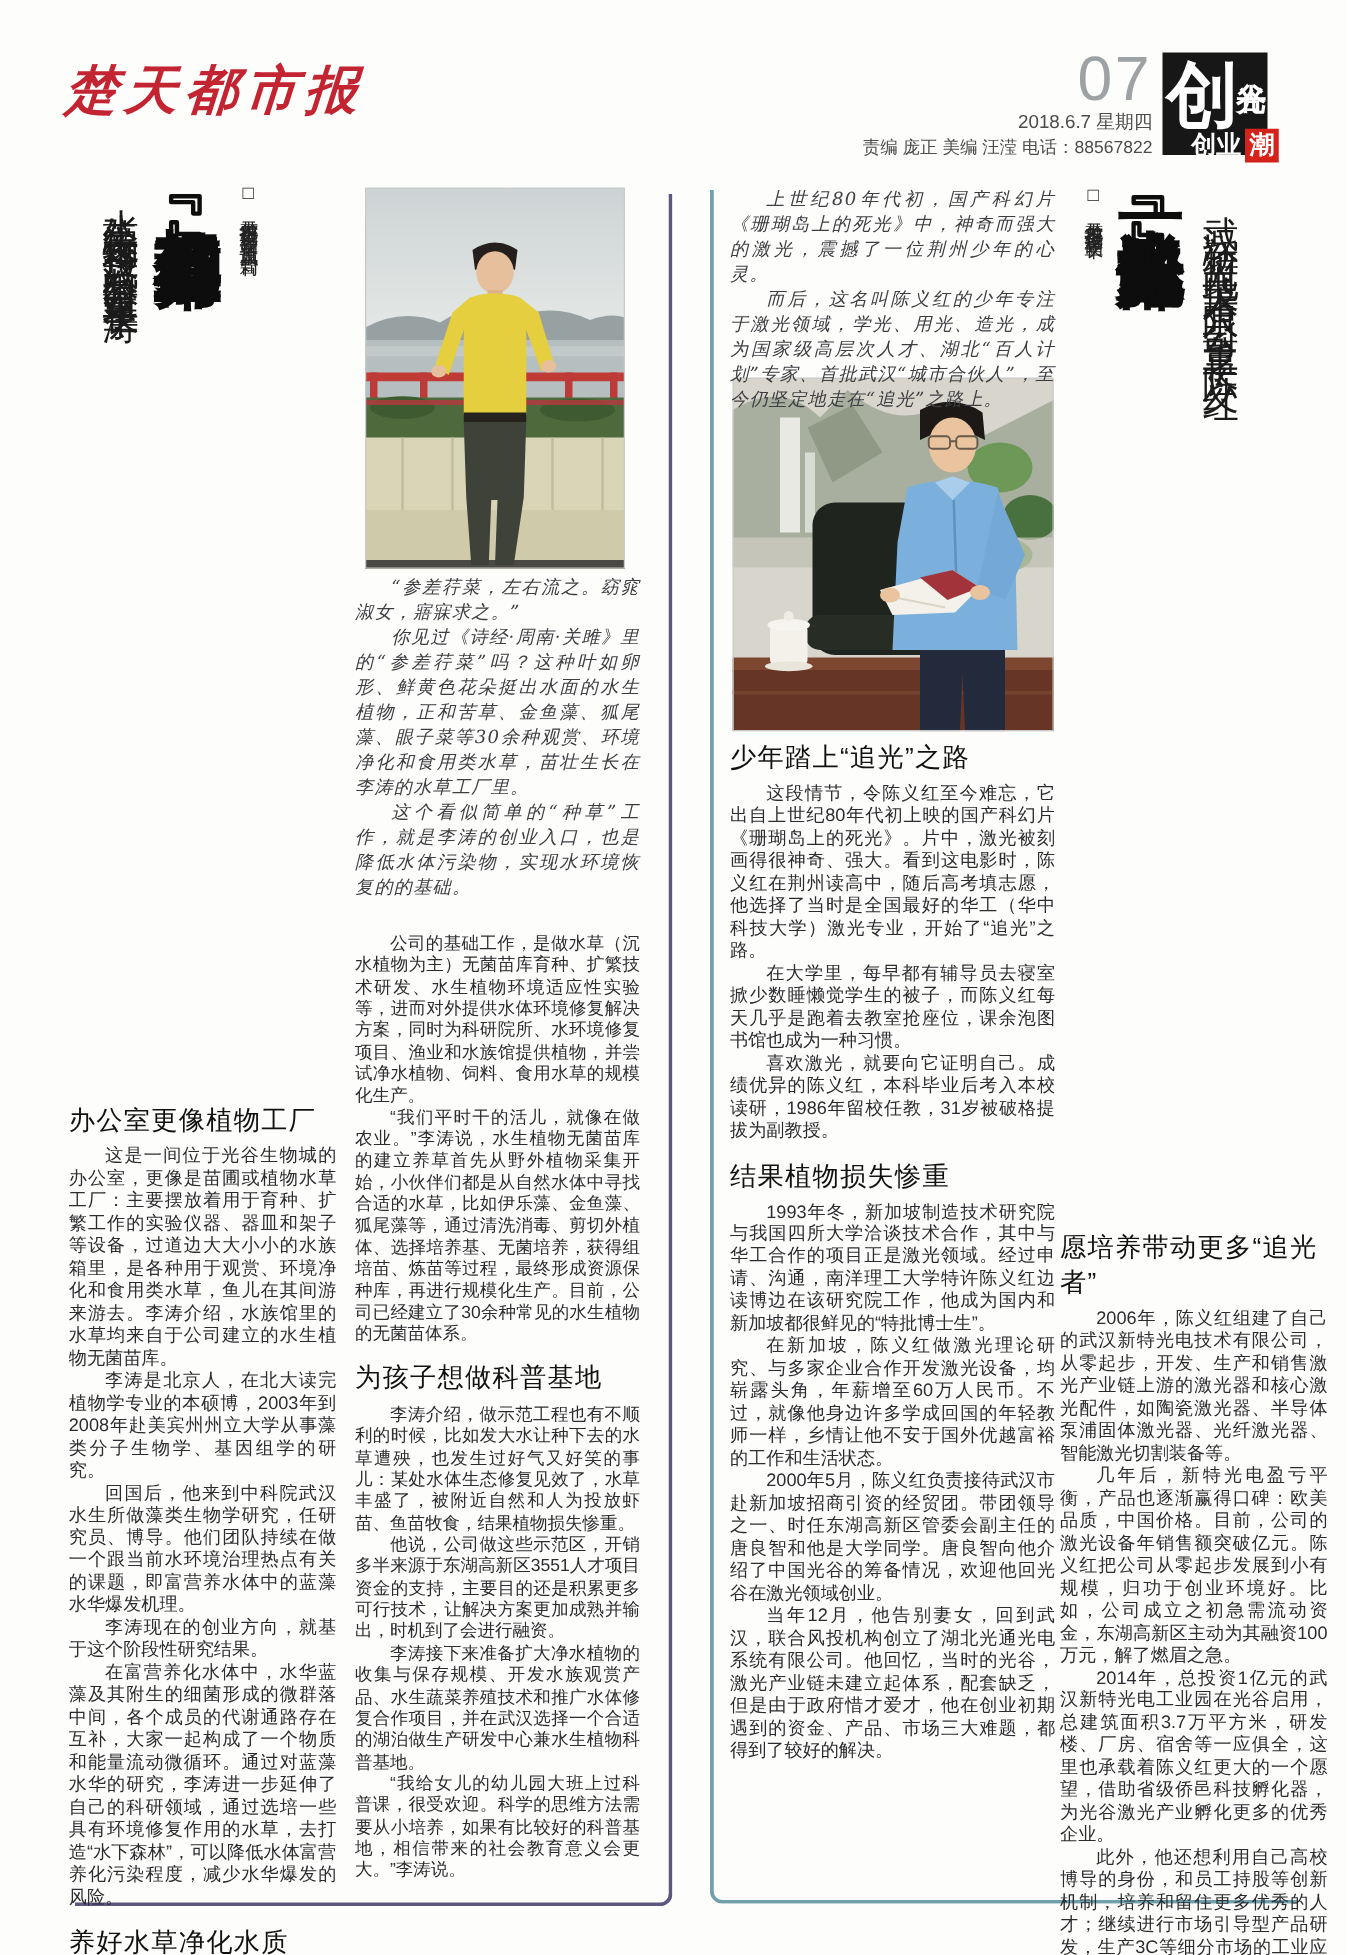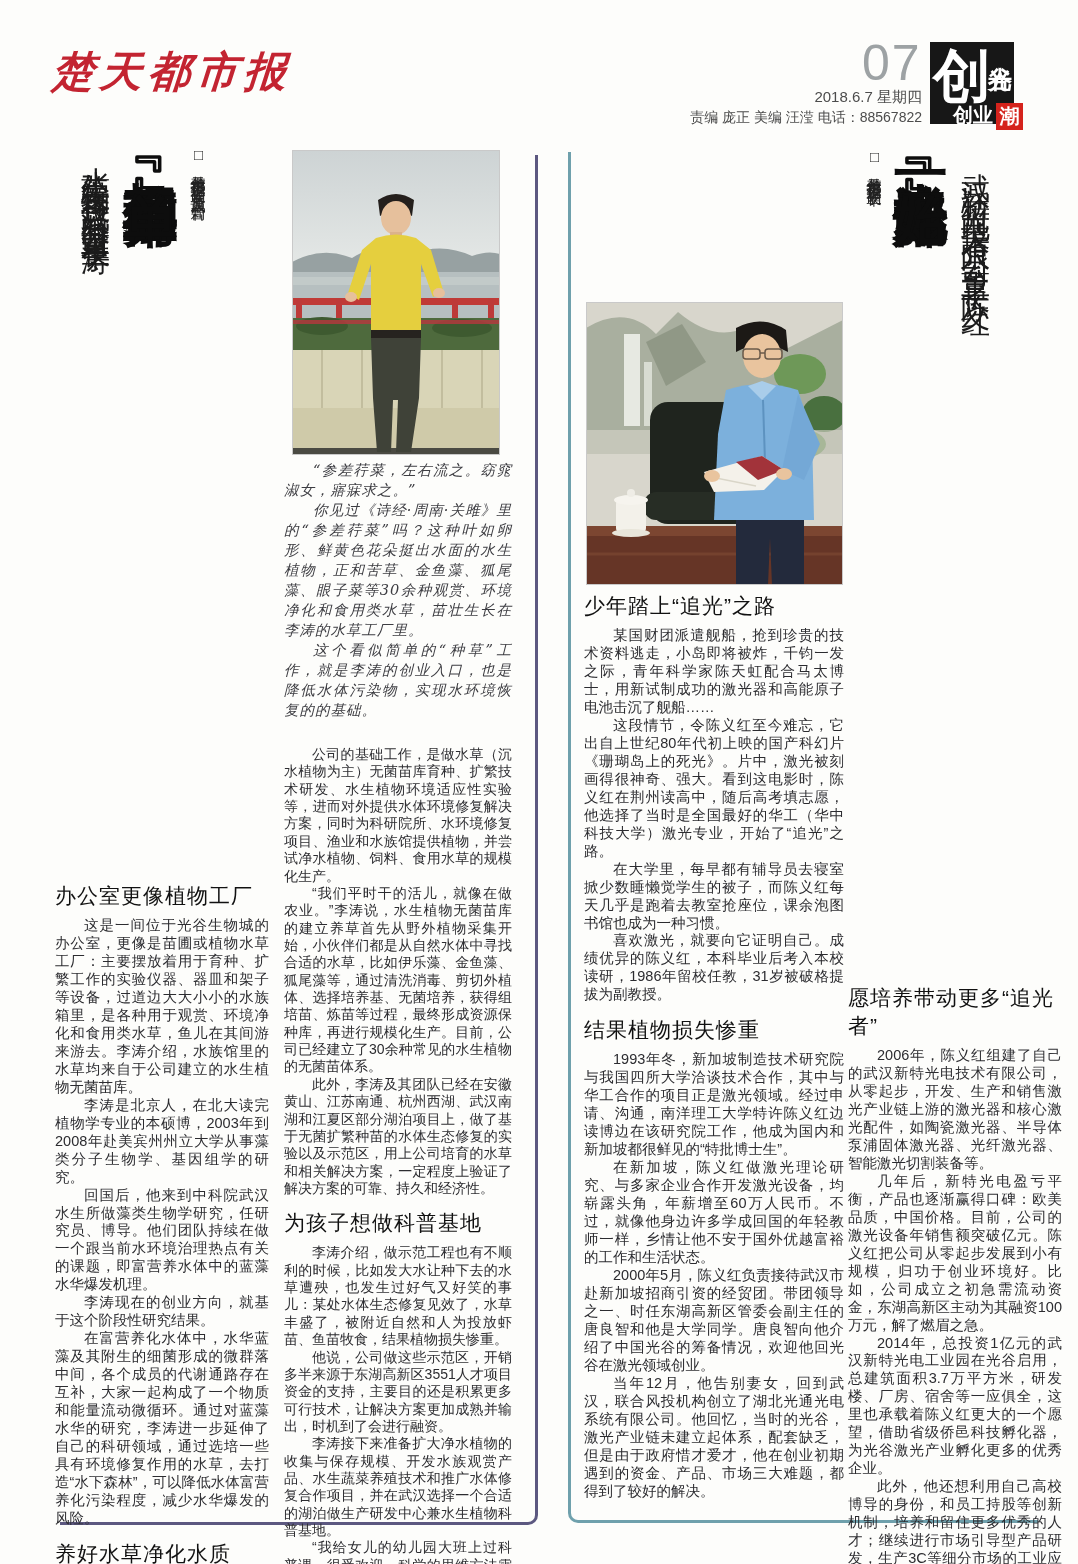--- a/index.html
+++ b/index.html
@@ -179,30 +179,32 @@
       <p class="blk-p">李涛现在的创业方向，就基于这个阶段性研究结果。</p>
       <p class="blk-p">在富营养化水体中，水华蓝藻及其附生的细菌形成的微群落中间，各个成员的代谢通路存在互补，大家一起构成了一个物质和能量流动微循环。通过对蓝藻水华的研究，李涛进一步延伸了自己的科研领域，通过选培一些具有环境修复作用的水草，去打造“水下森林”，可以降低水体富营养化污染程度，减少水华爆发的风险。</p>
       <h3 class="blk-h">养好水草净化水质</h3>
     </div>
   <div class="col col2">
       <p class="blk-kai">“参差荇菜，左右流之。窈窕淑女，寤寐求之。”</p>
       <p class="blk-kai">你见过《诗经·周南·关雎》里的“参差荇菜”吗？这种叶如卵形、鲜黄色花朵挺出水面的水生植物，正和苦草、金鱼藻、狐尾藻、眼子菜等30余种观赏、环境净化和食用类水草，苗壮生长在李涛的水草工厂里。</p>
       <p class="blk-kai">这个看似简单的“种草”工作，就是李涛的创业入口，也是降低水体污染物，实现水环境恢复的的基础。</p>
       <p class="blk-p gap">公司的基础工作，是做水草（沉水植物为主）无菌苗库育种、扩繁技术研发、水生植物环境适应性实验等，进而对外提供水体环境修复解决方案，同时为科研院所、水环境修复项目、渔业和水族馆提供植物，并尝试净水植物、饲料、食用水草的规模化生产。</p>
       <p class="blk-p">“我们平时干的活儿，就像在做农业。”李涛说，水生植物无菌苗库的建立养草首先从野外植物采集开始，小伙伴们都是从自然水体中寻找合适的水草，比如伊乐藻、金鱼藻、狐尾藻等，通过清洗消毒、剪切外植体、选择培养基、无菌培养，获得组培苗、炼苗等过程，最终形成资源保种库，再进行规模化生产。目前，公司已经建立了30余种常见的水生植物的无菌苗体系。</p>
-      <p class="blk-p">此外，李涛及其团队已经在安徽黄山、江苏南通、杭州西湖、武汉南湖和江夏区部分湖泊项目上，做了基于无菌扩繁种苗的水体生态修复的实验以及示范区，用上公司培育的水草和相关解决方案，一定程度上验证了解决方案的可靠、持久和经济性。</p>
       <h3 class="blk-h">为孩子想做科普基地</h3>
       <p class="blk-p">李涛介绍，做示范工程也有不顺利的时候，比如发大水让种下去的水草遭殃，也发生过好气又好笑的事儿：某处水体生态修复见效了，水草丰盛了，被附近自然和人为投放虾苗、鱼苗牧食，结果植物损失惨重。</p>
       <p class="blk-p">他说，公司做这些示范区，开销多半来源于东湖高新区3551人才项目资金的支持，主要目的还是积累更多可行技术，让解决方案更加成熟并输出，时机到了会进行融资。</p>
       <p class="blk-p">李涛接下来准备扩大净水植物的收集与保存规模、开发水族观赏产品、水生蔬菜养殖技术和推广水体修复合作项目，并在武汉选择一个合适的湖泊做生产研发中心兼水生植物科普基地。</p>
       <p class="blk-p">“我给女儿的幼儿园大班上过科普课，很受欢迎。科学的思维方法需要从小培养，如果有比较好的科普基地，相信带来的社会教育意义会更大。”李涛说。</p>
     </div>
+  <div class="col col3i">
+      <p class="blk-kai">上世纪80年代初，国产科幻片《珊瑚岛上的死光》中，神奇而强大的激光，震撼了一位荆州少年的心灵。</p>
+      <p class="blk-kai">而后，这名叫陈义红的少年专注于激光领域，学光、用光、造光，成为国家级高层次人才、湖北“百人计划”专家、首批武汉“城市合伙人”，至今仍坚定地走在“追光”之路上。</p>
+    </div>
   <div class="col col3">
       <h3 class="blk-h">少年踏上“追光”之路</h3>
-      <p class="blk-p">某国财团派遣舰船，抢到珍贵的技术资料逃走，小岛即将被炸，千钧一发之际，青年科学家陈天虹配合马太博士，用新试制成功的激光器和高能原子电池击沉了舰船……</p>
       <p class="blk-p">这段情节，令陈义红至今难忘，它出自上世纪80年代初上映的国产科幻片《珊瑚岛上的死光》。片中，激光被刻画得很神奇、强大。看到这电影时，陈义红在荆州读高中，随后高考填志愿，他选择了当时是全国最好的华工（华中科技大学）激光专业，开始了“追光”之路。</p>
       <p class="blk-p">在大学里，每早都有辅导员去寝室掀少数睡懒觉学生的被子，而陈义红每天几乎是跑着去教室抢座位，课余泡图书馆也成为一种习惯。</p>
       <p class="blk-p">喜欢激光，就要向它证明自己。成绩优异的陈义红，本科毕业后考入本校读研，1986年留校任教，31岁被破格提拔为副教授。</p>
       <h3 class="blk-h">结果植物损失惨重</h3>
       <p class="blk-p">1993年冬，新加坡制造技术研究院与我国四所大学洽谈技术合作，其中与华工合作的项目正是激光领域。经过申请、沟通，南洋理工大学特许陈义红边读博边在该研究院工作，他成为国内和新加坡都很鲜见的“特批博士生”。</p>
       <p class="blk-p">在新加坡，陈义红做激光理论研究、与多家企业合作开发激光设备，均崭露头角，年薪增至60万人民币。不过，就像他身边许多学成回国的年轻教师一样，乡情让他不安于国外优越富裕的工作和生活状态。</p>
       <p class="blk-p">2000年5月，陈义红负责接待武汉市赴新加坡招商引资的经贸团。带团领导之一、时任东湖高新区管委会副主任的唐良智和他是大学同学。唐良智向他介绍了中国光谷的筹备情况，欢迎他回光谷在激光领域创业。</p>
       <p class="blk-p">当年12月，他告别妻女，回到武汉，联合风投机构创立了湖北光通光电系统有限公司。他回忆，当时的光谷，激光产业链未建立起体系，配套缺乏，但是由于政府惜才爱才，他在创业初期遇到的资金、产品、市场三大难题，都得到了较好的解决。</p>
     </div>
   <div class="col col4">

